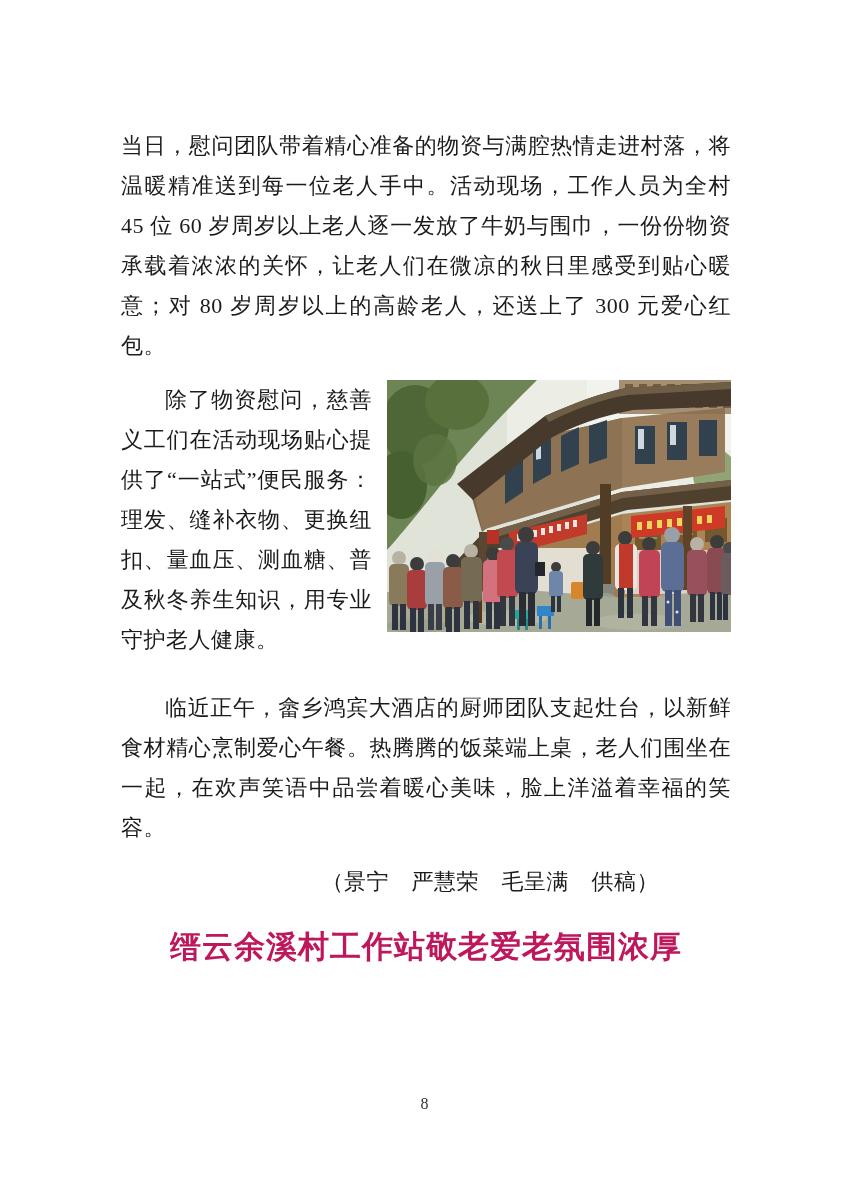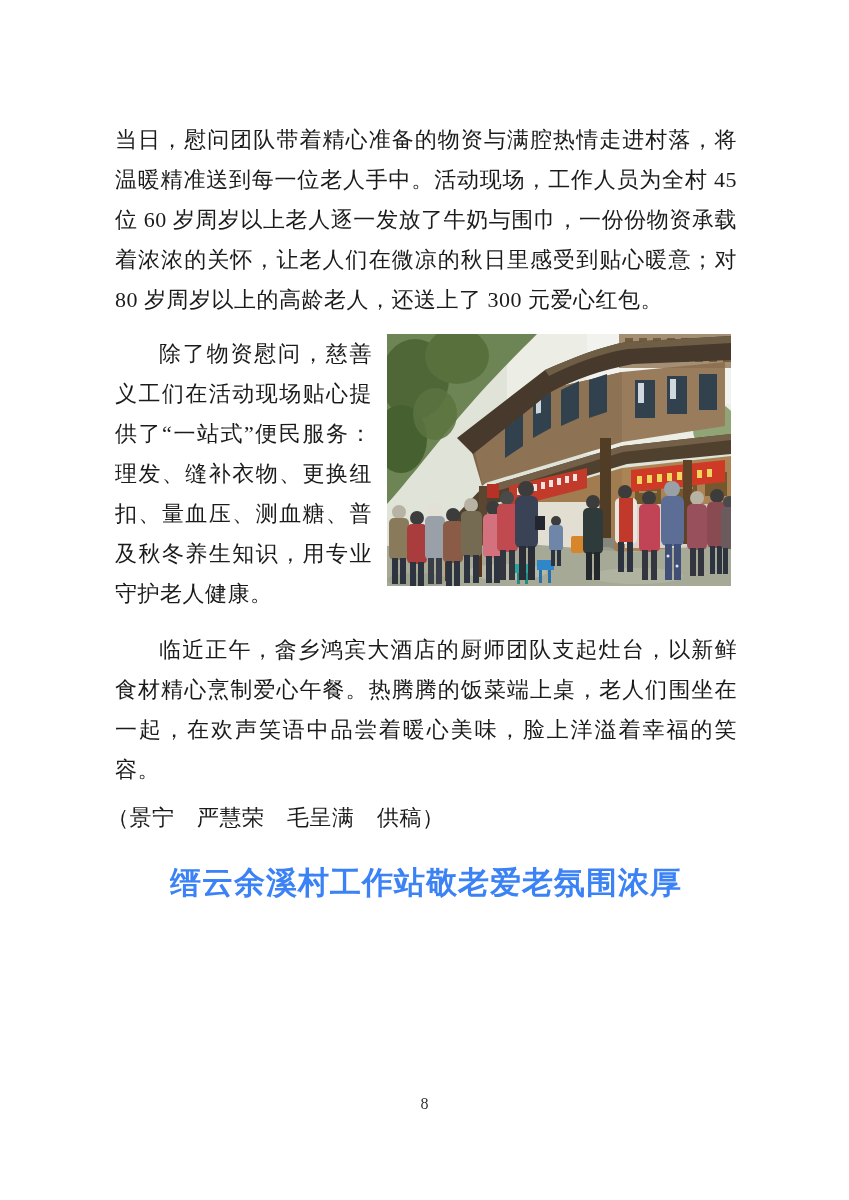--- a/index.html
+++ b/index.html
@@ -8,45 +8,45 @@
     width:849px;height:1200px;
     background:#ffffff;
     overflow:hidden;
     font-family:"Liberation Serif","DejaVu Serif",serif;
     color:#1b1b1b;
   }
   .content{
     position:absolute;left:107px;top:112px;width:638px;
   }
   .para{
-    font-size:22px;line-height:40px;margin:8px;
+    font-size:22px;line-height:40px;margin:14px;
     text-align:justify;
     letter-spacing:0.5px;
   }
   .indent{text-indent:44px;}
   .wrap-block{margin-top:14px;}
   .wrap-block::after{content:"";display:block;clear:both;}
   .photo-float{
     float:right;
     width:344px;height:252px;
     margin:0 14px 16px 15px;
   }
   .photo-float svg{display:block;width:344px;height:252px;}
   .after-photo{clear:both;}
   .byline{
-    font-size:22px;line-height:40px;margin:0;
-    padding-right:78px;
+    font-size:22px;line-height:40px;margin:8px;
+    text-align:right;padding-right:78px;
     letter-spacing:0.5px;
   }
   .heading{
     font-family:"Liberation Sans","DejaVu Sans",sans-serif;
     font-weight:700;
     font-size:31px;line-height:50px;
     text-align:center;
-    color:#3b82f6;
+    color:#be185d;
     margin:20px 0 22px 0;
     letter-spacing:1px;
   }
   .page-number{
     position:absolute;top:1094px;left:0;width:100%;
     text-align:center;
     font-size:16px;line-height:20px;color:#333;
   }
 </style>
 </head>

